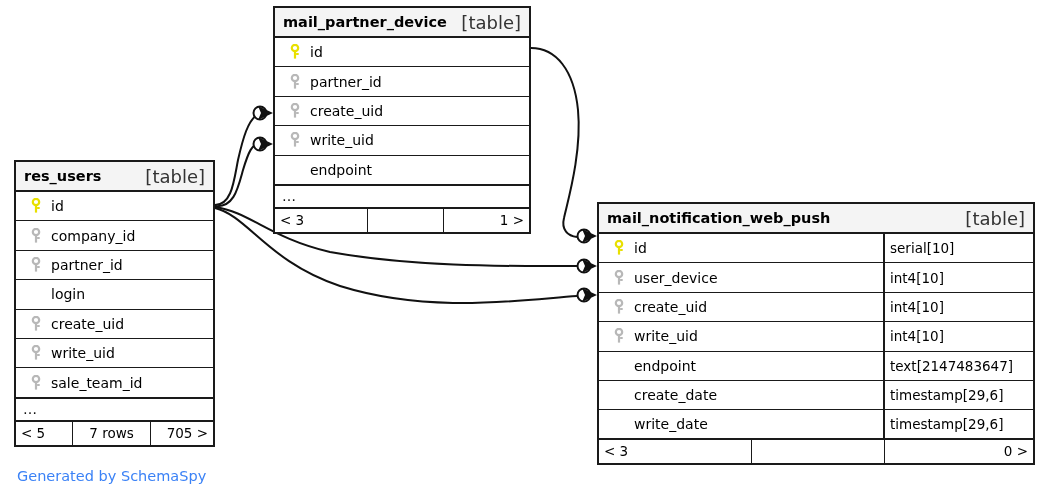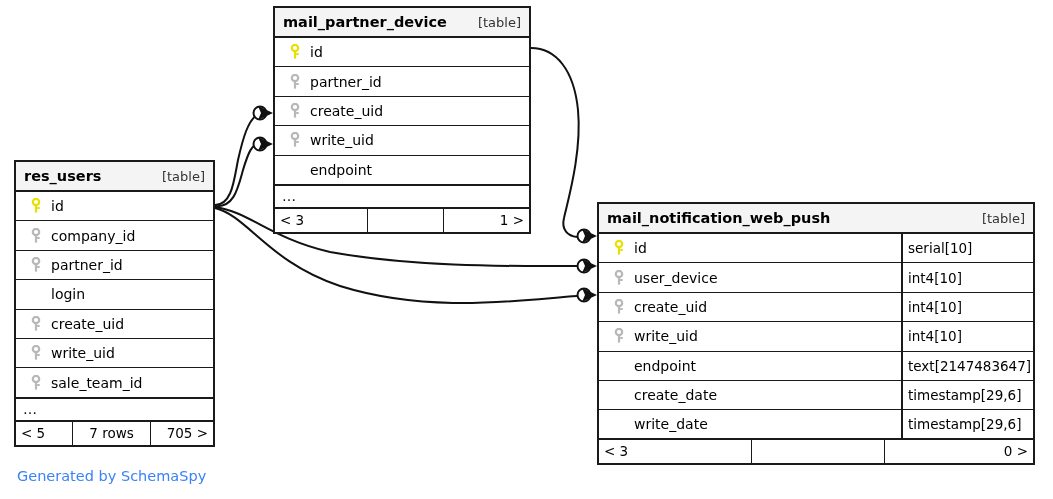--- a/index.html
+++ b/index.html
@@ -49,21 +49,21 @@
     box-sizing: border-box;
     text-align: right;
   }
   .er-table-name {
     font-weight: bold;
     font-size: 14.5px;
     color: #000000;
     letter-spacing: 0px;
   }
   .er-table-tag {
-    font-size: 13px;
+    font-size: 18px;
     color: #333333;
     margin-left: 14px;
   }
 
   .er-row {
     display: flex;
     align-items: stretch;
     height: 29.4px;
     border-bottom: 1px solid #1a1a1a;
     box-sizing: border-box;
@@ -156,21 +156,21 @@
   #table-res_users .er-footer-cell.right  { flex: 0 0 62px; }
 
   #table-mail_partner_device .er-footer-cell.left   { flex: 0 0 92px; }
   #table-mail_partner_device .er-footer-cell.middle { flex: 1 1 auto; }
   #table-mail_partner_device .er-footer-cell.right  { flex: 0 0 85px; }
 
   #table-mail_notification_web_push .er-footer-cell.left   { flex: 0 0 152px; }
   #table-mail_notification_web_push .er-footer-cell.middle { flex: 1 1 auto; }
   #table-mail_notification_web_push .er-footer-cell.right  { flex: 0 0 148px; }
 
-  #table-mail_notification_web_push .er-col-type { width: 132px; }
+  #table-mail_notification_web_push .er-col-type { width: 150px; }
 
   
   #generated-by {
     position: absolute;
     left: 17px;
     top: 468px;
     font-size: 14.5px;
     color: #3b82f6;
   }
 </style>

